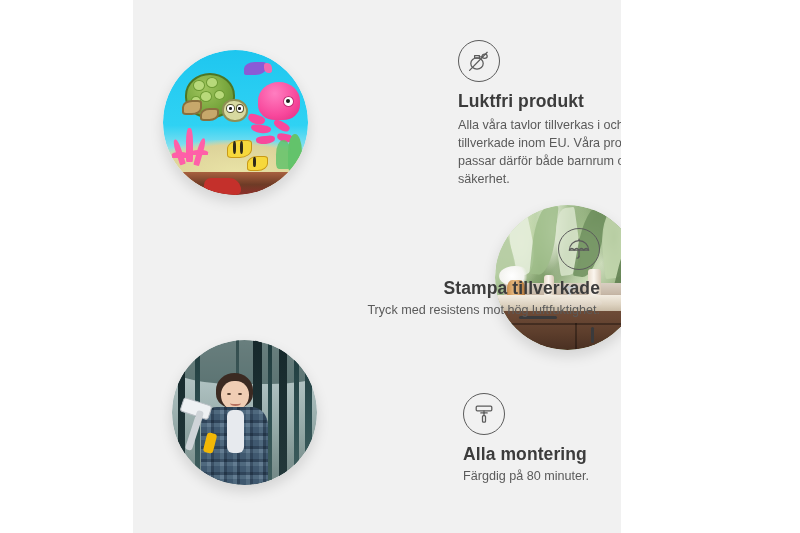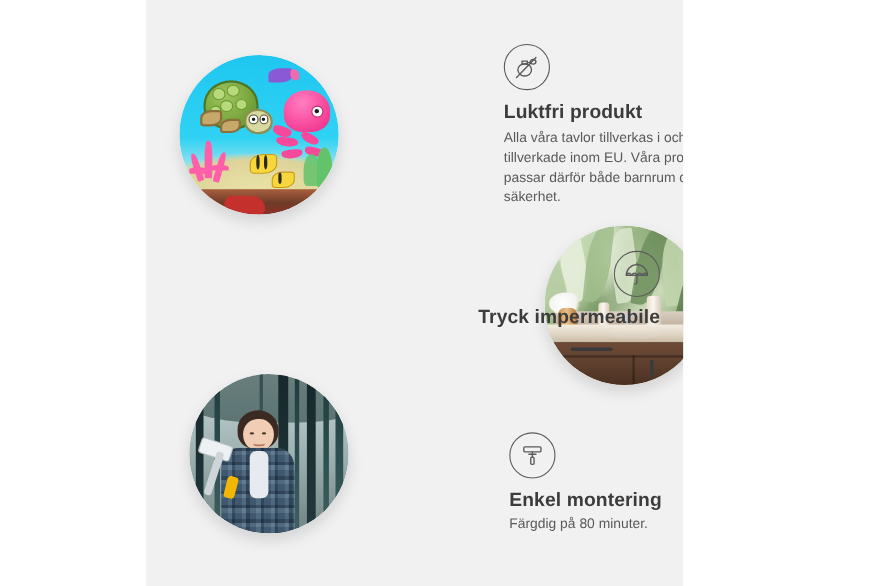--- a/index.html
+++ b/index.html
@@ -379,31 +379,32 @@
         <div class="icon-badge">
           <svg width="26" height="26" viewBox="0 0 26 26" fill="none" stroke="#5b5b5b" stroke-width="1.25" stroke-linecap="round" stroke-linejoin="round">
             <path d="M3.4 14.2a9.6 9.6 0 0 1 19.2 0z"></path>
             <path d="M3.4 14.2c1.6-2.6 3.2-2.6 4.8 0 1.6-2.6 3.2-2.6 4.8 0 1.6-2.6 3.2-2.6 4.8 0 1.6-2.6 3.2-2.6 4.8 0"></path>
             <path d="M13 14.2v6.1"></path>
             <path d="M13 20.3a1.9 1.9 0 0 1-1.9 1.9"></path>
             <path d="M13 4.6V3"></path>
           </svg>
         </div>
       </div>
-      <div class="feature-title">Tryck impermeabile</div>
+      <div class="feature-title">Stampa tillverkade</div>
+      <div class="feature-desc">Tryck med resistens mot hög luftfuktighet.</div>
     </div>
 
     <div class="feature" id="feature-mount">
       <div class="icon-badge">
         <svg width="26" height="26" viewBox="0 0 26 26" fill="none" stroke="#5b5b5b" stroke-width="1.25" stroke-linecap="round" stroke-linejoin="round">
           <rect x="5.2" y="5.2" width="15.6" height="4.6" rx="1.1"></rect>
           <path d="M13 9.8v2.1"></path>
           <path d="M9.8 11.9h6.4"></path>
           <rect x="11.5" y="14.6" width="3" height="6.6" rx="1"></rect>
           <path d="M13 11.9v2.7"></path>
         </svg>
       </div>
-      <div class="feature-title">Enkel montering</div>
+      <div class="feature-title">Alla montering</div>
       <div class="feature-desc">Färgdig på 80 minuter.</div>
     </div>
 
   </div>
 </div>
 
 </body></html>

